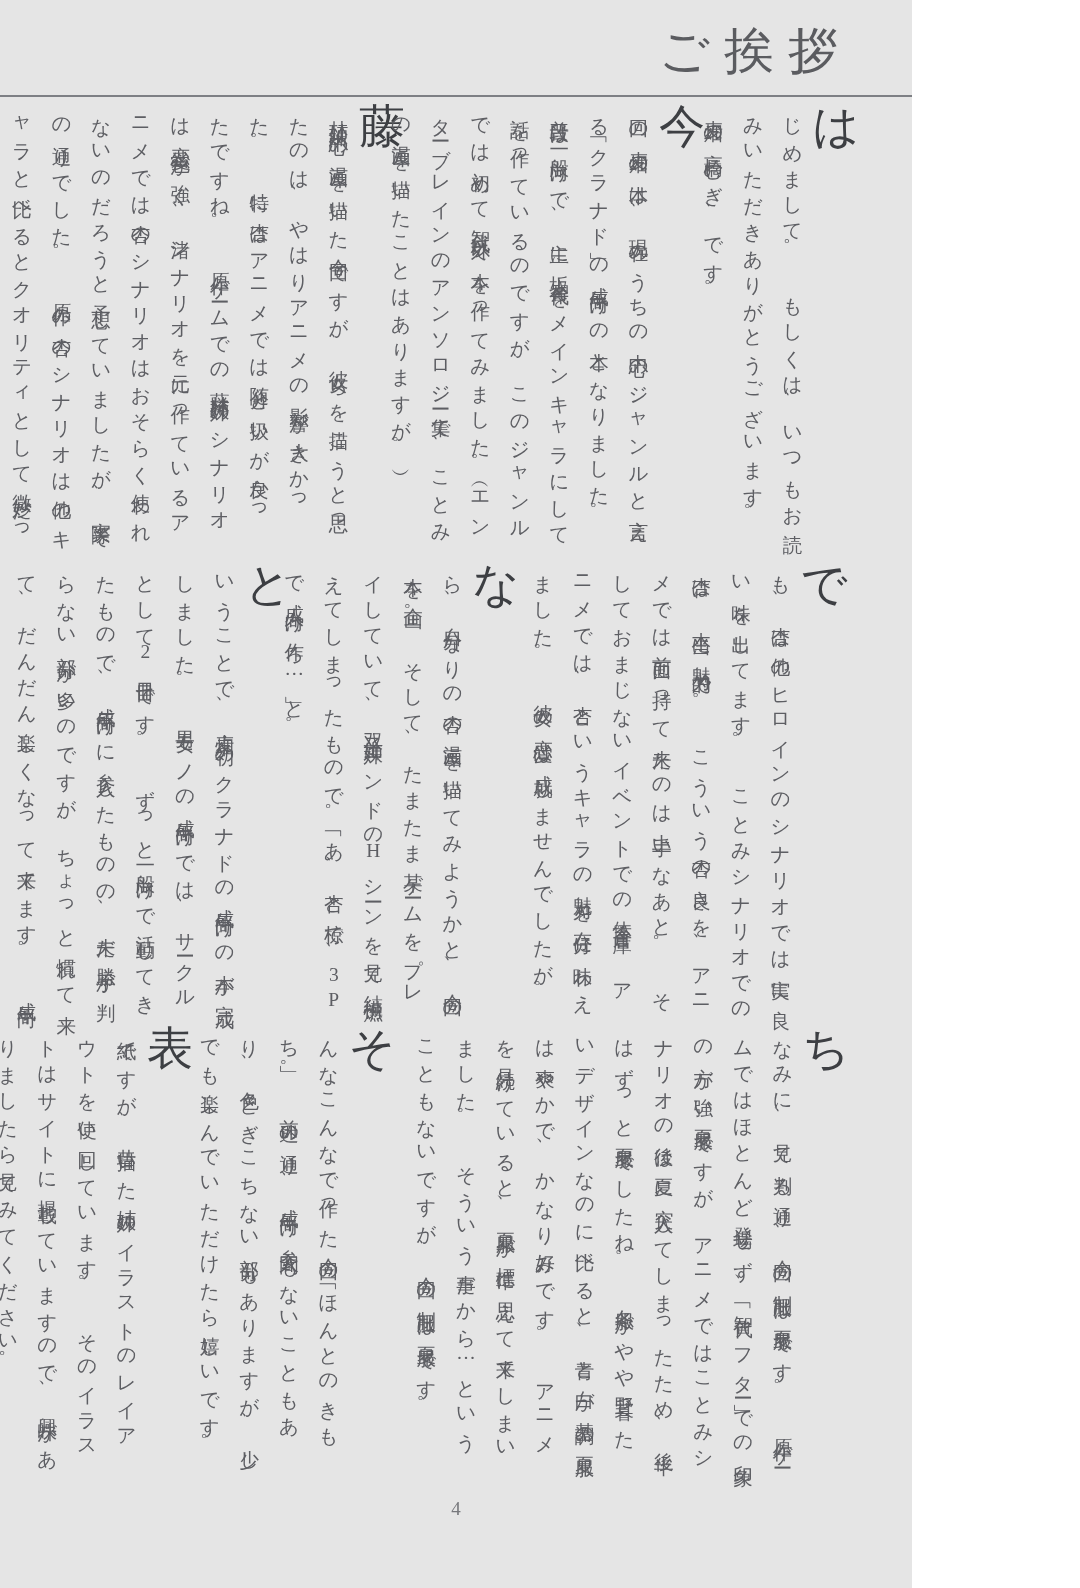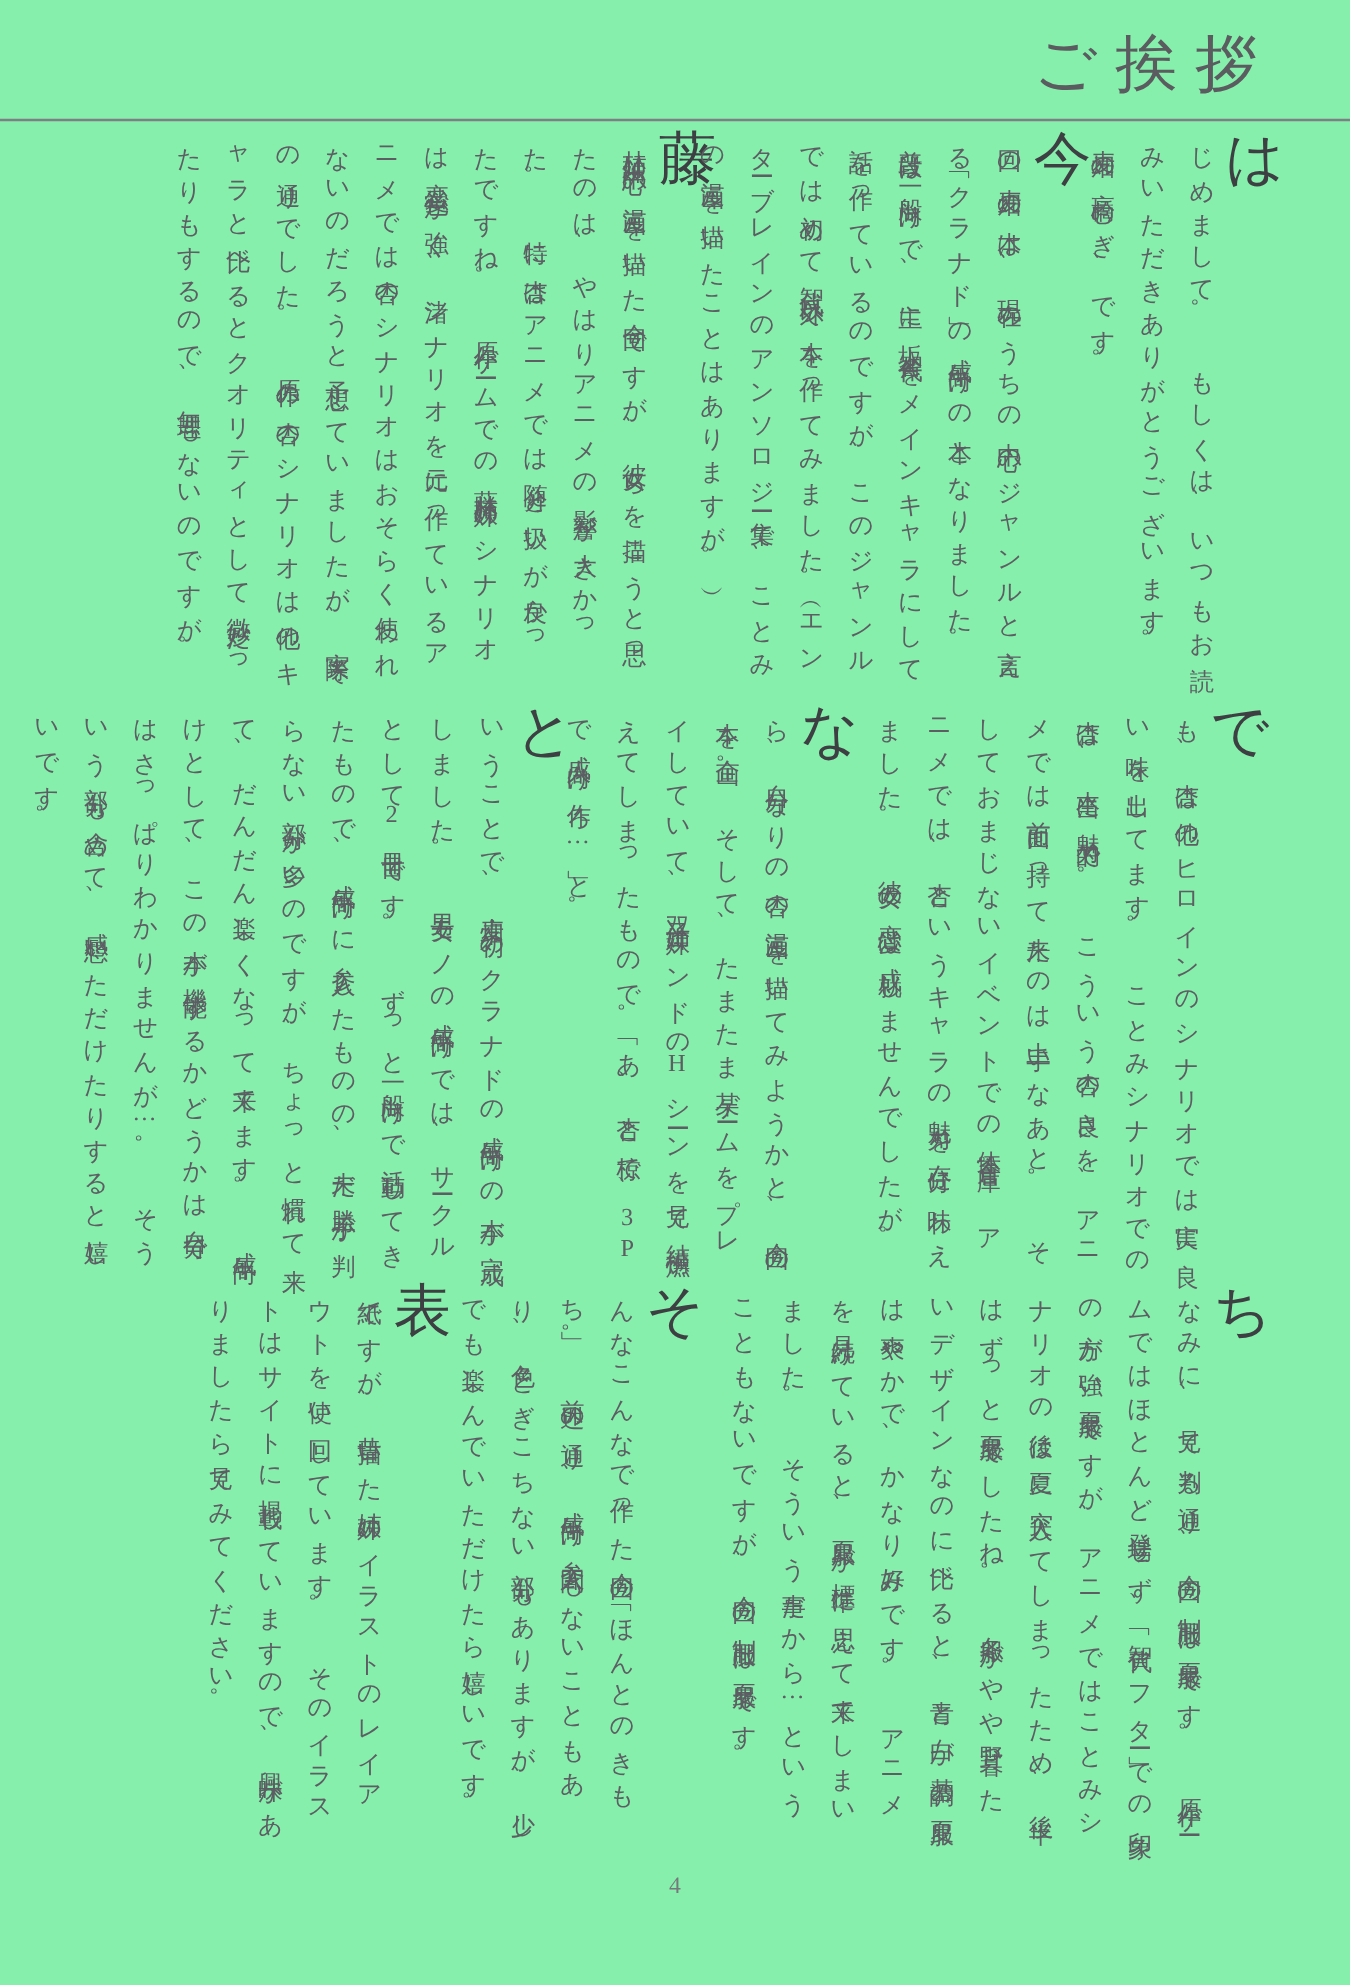--- a/index.html
+++ b/index.html
@@ -2,23 +2,23 @@
 <html><head>
 <meta charset="utf-8">
 <style>
   html, body {
     margin: 0;
     padding: 0;
     background: #ffffff;
   }
   #page {
     position: relative;
-    width: 1080px;
+    width: 912px;
     height: 1588px;
-    background: #86efac;
+    background: #e5e5e5;
     overflow: hidden;
     font-family: "Liberation Serif", "DejaVu Serif", serif;
     color: #55565a;
   }
 
   
   #header-title {
     position: absolute;
     top: 18px;
     right: 60px;

